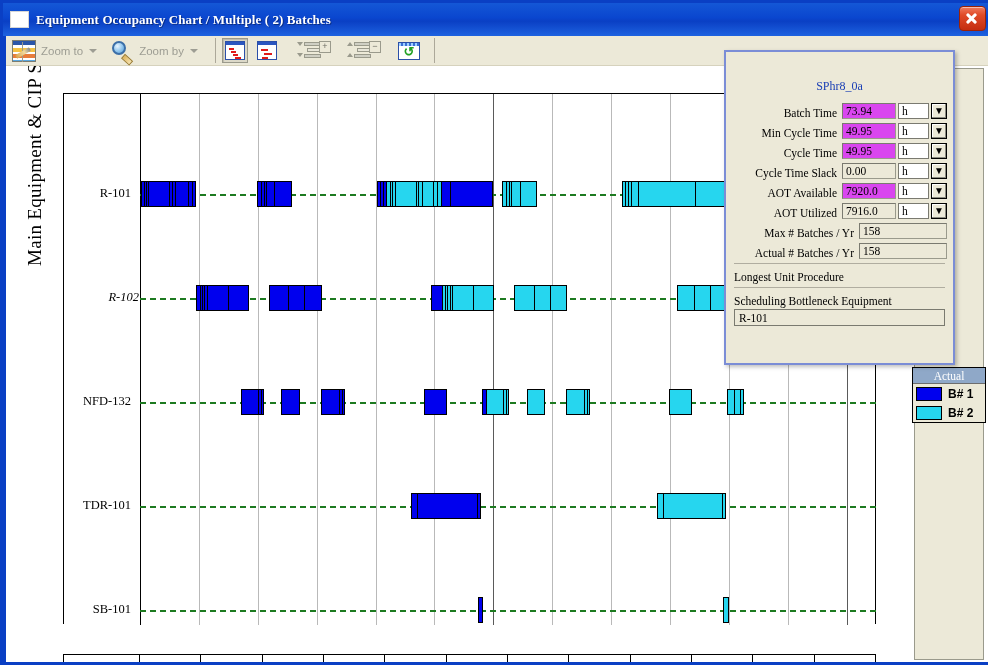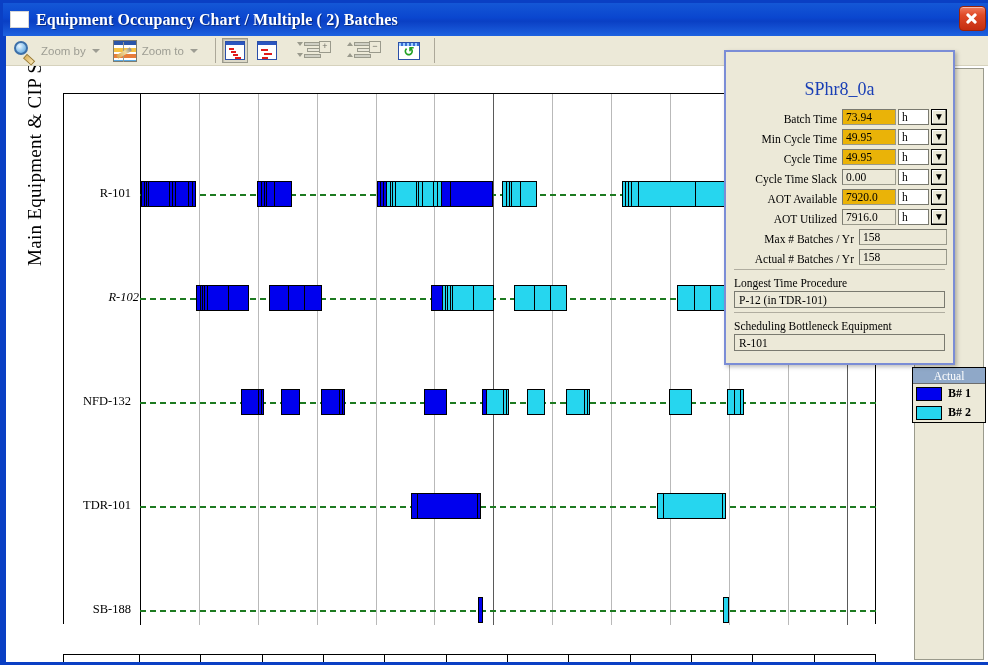--- a/index.html
+++ b/index.html
@@ -31,21 +31,21 @@
     width: 17px; height: 15px;
     margin-left: 7px; margin-right: 7px;
     background: #ffffff;
     border: 1px solid #d6d6d6;
     flex: none;
   }
   #titlebar-text {
     color: #ffffff;
     font-family: "Liberation Serif", serif;
     font-weight: bold;
-    font-size: 16px;
+    font-size: 13px;
     letter-spacing: 0.1px;
     text-shadow: 1px 1px 0 rgba(0,0,0,0.35);
     white-space: nowrap;
   }
   #close-button {
     position: absolute; right: 5px; top: 3px;
     width: 25px; height: 23px;
     border-radius: 4px;
     background: linear-gradient(to bottom, #f07a5c 0%, #e04a28 35%, #c42d10 100%);
     border: 1px solid #9c2207;
@@ -268,21 +268,21 @@
     display:flex; align-items:center; justify-content:center;
     border-bottom:1px solid #6d6d6d;
   }
   .legend-row {
     display:flex; align-items:center; height:19px; padding-left:3px;
   }
   .legend-swatch {
     width:26px; height:14px; border:1px solid #000; box-sizing:border-box;
   }
   .legend-label {
-    font-family:Liberation Serif, serif; font-weight:bold; font-size:12px;
+    font-family:Liberation Sans, sans-serif; font-weight:bold; font-size:12px;
     margin-left:6px; white-space:nowrap;
   }
 
   
   #dialog {
     position:absolute; left:718px; top:14px;
     width:231px; height:315px;
     background:#ece9d8;
     border:2px solid #7b8dd6; box-sizing:border-box;
     box-shadow: 2px 2px 4px rgba(0,0,0,0.25);
@@ -306,36 +306,36 @@
   #dialog-close::before, #dialog-close::after {
     content:""; position:absolute; left:2px; top:5px; width:8px; height:2px;
     background:#ffffff;
   }
   #dialog-close::before{transform:rotate(45deg);}
   #dialog-close::after{transform:rotate(-45deg);}
 
   #dialog-body { position:absolute; left:0; top:18px; right:0; bottom:0; padding:5px 6px; }
   #dialog-heading {
     text-align:center; color:#1a3fb5;
-    font-family:"Liberation Serif", serif; font-size:18px;
+    font-family:"Liberation Serif", serif; font-size:12px;
     margin: 4px 0 8px 0;
   }
   .field-row { display:flex; align-items:flex-end; height:17px; margin-bottom:3px; }
   .field-label {
     flex:1; text-align:right; padding-right:5px;
     font-family:"Liberation Serif", serif; font-size:11.5px; color:#000;
     white-space:nowrap;
   }
   .field-value {
     width:54px; height:16px; box-sizing:border-box;
     border:1px solid #9a9a8c; border-top-color:#7a7a70; border-left-color:#7a7a70;
     background:#ece9d8; font-family:"Liberation Serif", serif; font-size:11.5px;
     display:flex; align-items:center; padding-left:3px; color:#000;
   }
-  .field-value.editable { background:#eab308;margin-top:6px; }
+  .field-value.editable { background:#d946ef;margin-top:6px; }
   .field-unit {
     width:31px; height:16px; box-sizing:border-box; margin-left:2px;
     border:1px solid #7a7a70; background:#ffffff;
     font-family:"Liberation Serif", serif; font-size:11.5px;
     display:flex; align-items:center; padding-left:3px; color:#000;
   }
   .field-spin {
     width:16px; height:16px; margin-left:2px; box-sizing:border-box;
     border:1px solid #000; background:#ece9d8;
     display:flex; align-items:center; justify-content:center;
@@ -363,31 +363,31 @@
   <div id="titlebar">
     <div id="titlebar-icon"></div>
     <div id="titlebar-text">Equipment Occupancy Chart / Multiple ( 2) Batches</div>
     <div id="close-button"></div>
   </div>
 
   <div id="client">
 
     <div id="toolbar">
       <div class="tb-item">
+        <div class="tb-icon ic-gridpencil"></div>
+        <span class="tb-label">Zoom to</span>
+        <span class="tb-caret"></span>
+      </div>
+
+      <div class="tb-item">
         <div class="tb-icon ic-magnifier">
           <span class="lens"></span>
             <span class="handle"></span>
         </div>
         <span class="tb-label">Zoom by</span>
-        <span class="tb-caret"></span>
-      </div>
-
-      <div class="tb-item">
-        <div class="tb-icon ic-gridpencil"></div>
-        <span class="tb-label">Zoom to</span>
         <span class="tb-caret"></span>
       </div>
 
       <div class="tb-bigsep"></div>
 
       <div class="tb-btn pressed">
         <span class="gantt-icon gi-a">
           <i></i>
             <i></i>
             <i></i>
@@ -589,21 +589,21 @@
             <div class="axis-cell bordered" style="left: 628px; width: 61.3333px;">120</div>
             <div class="axis-cell bordered" style="left: 689.333px; width: 61.3333px;">132</div>
             <div class="axis-cell" style="left: 750.667px; width: 61.3333px;">144</div>
           </div>
 
       </div>
     <div class="ytick-label" style="top: 127px; left: 0px; width: 125px;">R-101</div>
         <div class="ytick-label" style="top: 231px; left: 8px; width: 125px; font-style: italic;">R-102</div>
         <div class="ytick-label" style="top: 335px; left: 0px; width: 125px;">NFD-132</div>
         <div class="ytick-label" style="top: 439px; left: 0px; width: 125px;">TDR-101</div>
-        <div class="ytick-label" style="top: 543px; left: 0px; width: 125px;">SB-188</div>
+        <div class="ytick-label" style="top: 543px; left: 0px; width: 125px;">SB-101</div>
       </div>
 
     <div id="right-panel">
       <div id="right-inner"></div>
     </div>
 
     <div id="legend-box">
       <div id="legend-title">Actual</div>
       <div id="legend-items">
           <div class="legend-row">
@@ -661,22 +661,21 @@
               <span class="field-label">Max # Batches / Yr</span>
               <span class="field-value wide">158</span>
             </div>
             <div class="field-row">
               <span class="field-label">Actual # Batches / Yr</span>
               <span class="field-value wide">158</span>
             </div>
           </div>
         <div id="dialog-sections">
             <div class="hr-line"></div>
-            <div class="sect-label">Longest Time Procedure</div>
-            <div class="sect-box">P-12 (in TDR-101)</div>
+            <div class="sect-label">Longest Unit Procedure</div>
             <div class="hr-line"></div>
             <div class="sect-label">Scheduling Bottleneck Equipment</div>
             <div class="sect-box">R-101</div>
           </div>
       </div>
     </div>
 
   </div>
 </div>
 

